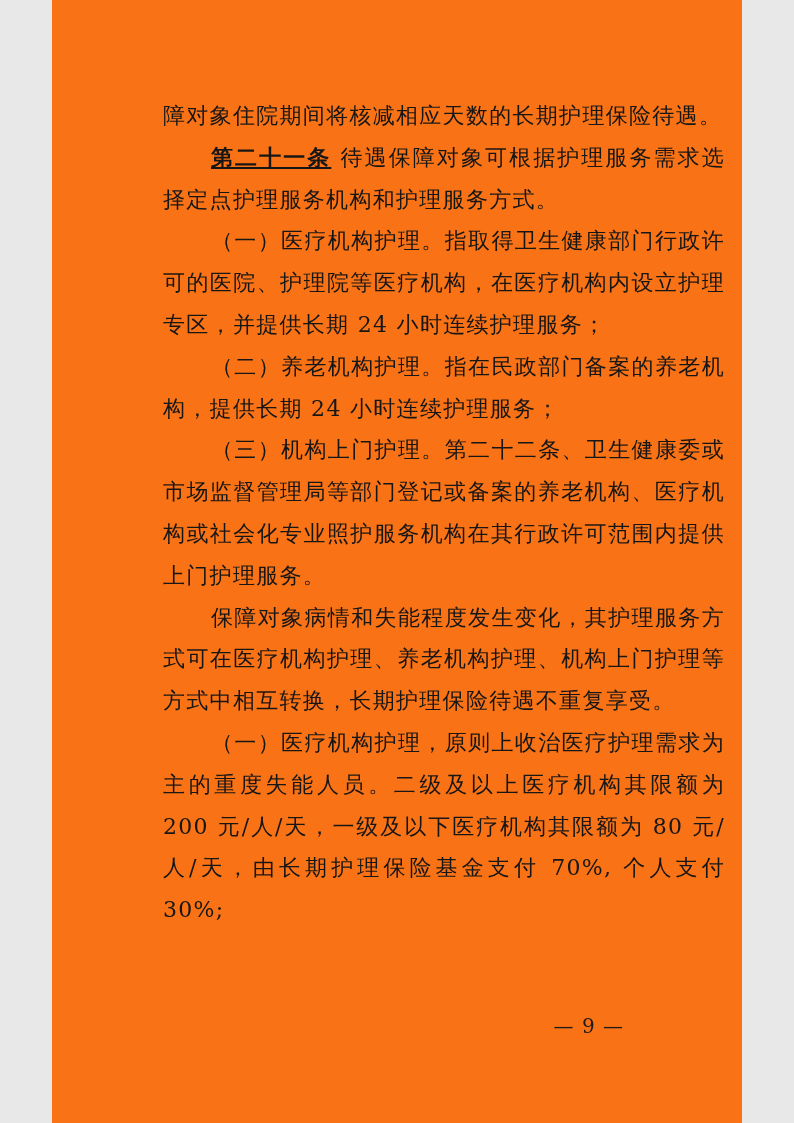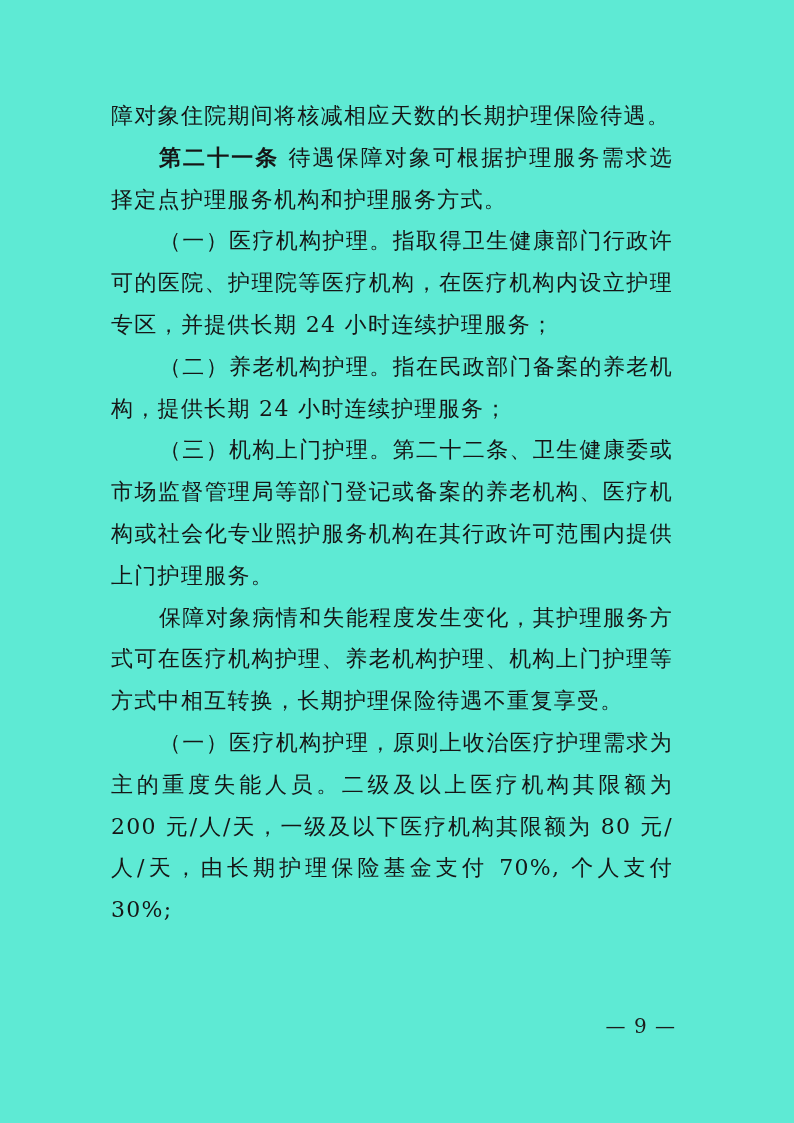--- a/index.html
+++ b/index.html
@@ -2,24 +2,24 @@
 <html><head>
 <meta charset="utf-8">
 <style>
   html, body {
     margin: 0;
     padding: 0;
     background: #e8e8e8;
   }
   .page {
     position: relative;
-    width: 794px;
+    width: 690px;
     height: 1123px;
     margin: 0 auto;
-    background: #5eead4;
+    background: #f97316;
     font-family: "DejaVu Serif", "Liberation Serif", serif;
     color: #161616;
     overflow: hidden;
   }
   .doc-body {
     position: absolute;
     left: 111px;
     top: 95px;
     width: 562px;
     font-size: 22px;
@@ -34,20 +34,21 @@
     text-indent: 0;
   }
   .para.indent {
     text-indent: 48px;
   }
   .run {
     font-weight: normal;
   }
   .run.bold {
     font-weight: 700;
+    text-decoration: underline;
   }
   .page-footer {
     position: absolute;
     top: 1014px;
     right: 118px;
     font-size: 20px;
     letter-spacing: 1px;
     color: #1c1c1c;
     font-family: "DejaVu Serif", "Liberation Serif", serif;
   }

